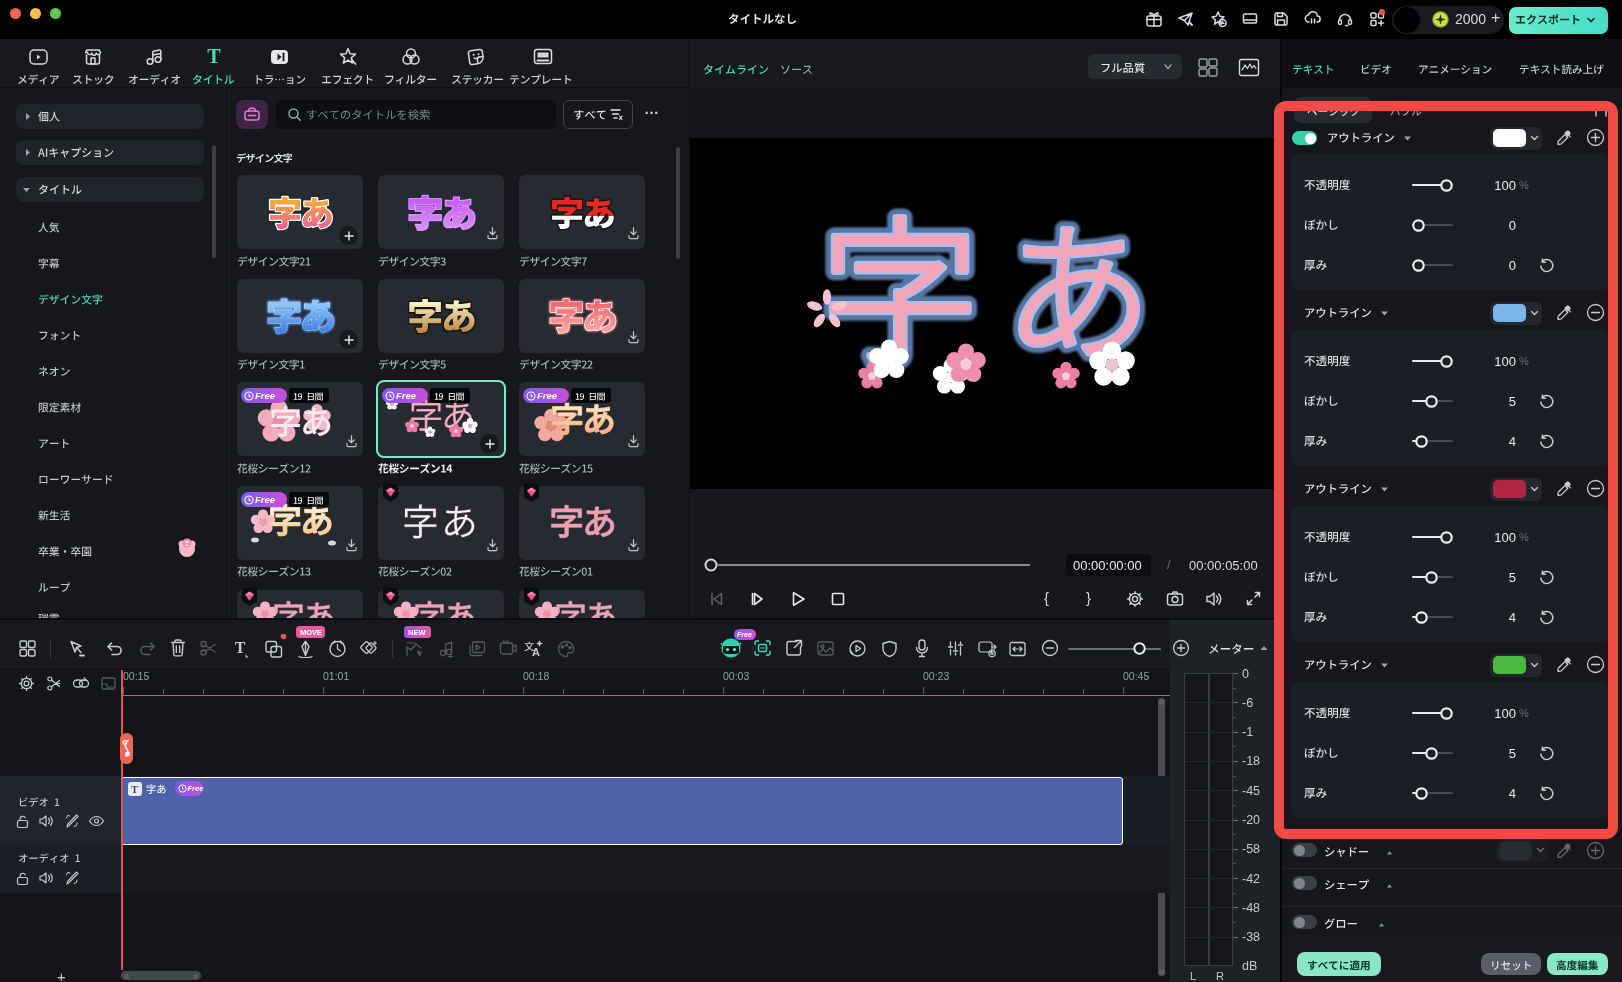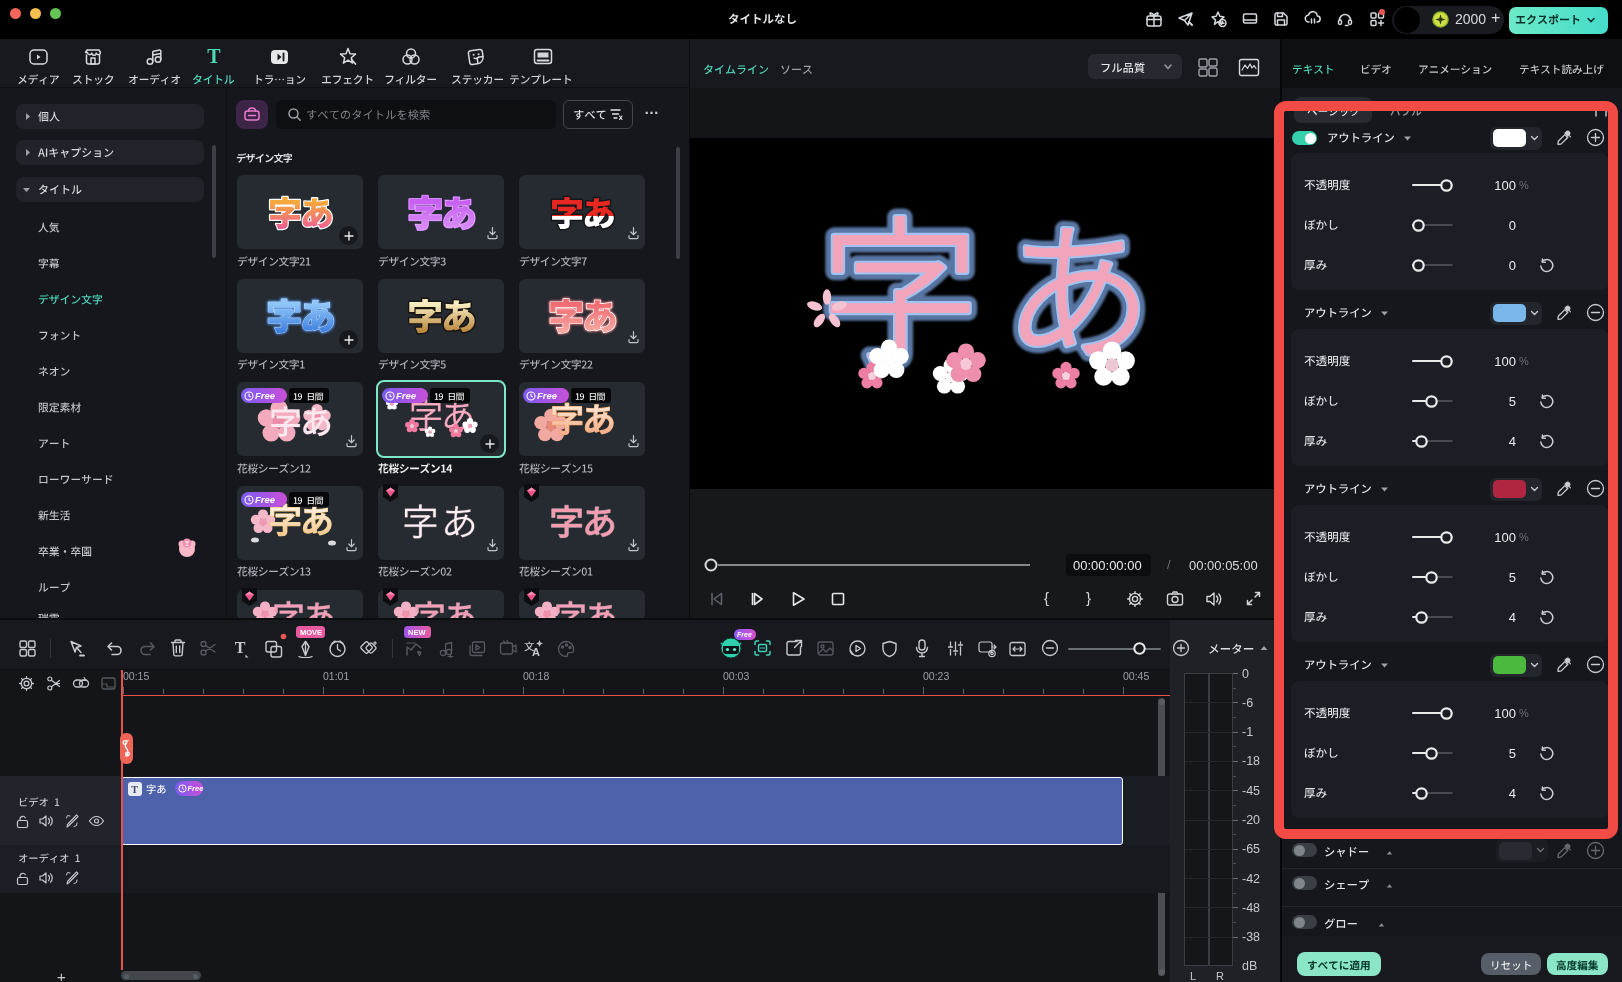--- a/index.html
+++ b/index.html
@@ -888,21 +888,21 @@
 <div style="left:1233px;top:760.9px;width:5px;height:1px;background:#6a6f75"></div>
 <div class="lat" style="left:1242px;top:754.4px;font-size:12.5px;color:#c6cad0">-18</div>
 <div style="left:1233px;top:775.55px;width:3px;height:1px;background:#4a4e54"></div>
 <div style="left:1233px;top:790.2px;width:5px;height:1px;background:#6a6f75"></div>
 <div class="lat" style="left:1242px;top:783.7px;font-size:12.5px;color:#c6cad0">-45</div>
 <div style="left:1233px;top:804.85px;width:3px;height:1px;background:#4a4e54"></div>
 <div style="left:1233px;top:819.5px;width:5px;height:1px;background:#6a6f75"></div>
 <div class="lat" style="left:1242px;top:813.0px;font-size:12.5px;color:#c6cad0">-20</div>
 <div style="left:1233px;top:834.15px;width:3px;height:1px;background:#4a4e54"></div>
 <div style="left:1233px;top:848.8px;width:5px;height:1px;background:#6a6f75"></div>
-<div class="lat" style="left:1242px;top:842.3px;font-size:12.5px;color:#c6cad0">-65</div>
+<div class="lat" style="left:1242px;top:842.3px;font-size:12.5px;color:#c6cad0">-58</div>
 <div style="left:1233px;top:863.4499999999999px;width:3px;height:1px;background:#4a4e54"></div>
 <div style="left:1233px;top:878.1px;width:5px;height:1px;background:#6a6f75"></div>
 <div class="lat" style="left:1242px;top:871.6px;font-size:12.5px;color:#c6cad0">-42</div>
 <div style="left:1233px;top:892.75px;width:3px;height:1px;background:#4a4e54"></div>
 <div style="left:1233px;top:907.4px;width:5px;height:1px;background:#6a6f75"></div>
 <div class="lat" style="left:1242px;top:900.9px;font-size:12.5px;color:#c6cad0">-48</div>
 <div style="left:1233px;top:922.05px;width:3px;height:1px;background:#4a4e54"></div>
 <div style="left:1233px;top:936.7px;width:5px;height:1px;background:#6a6f75"></div>
 <div class="lat" style="left:1242px;top:930.2px;font-size:12.5px;color:#c6cad0">-38</div>
 <div class="lat" style="left:1242px;top:959px;font-size:12.5px;color:#c6cad0">dB</div>

